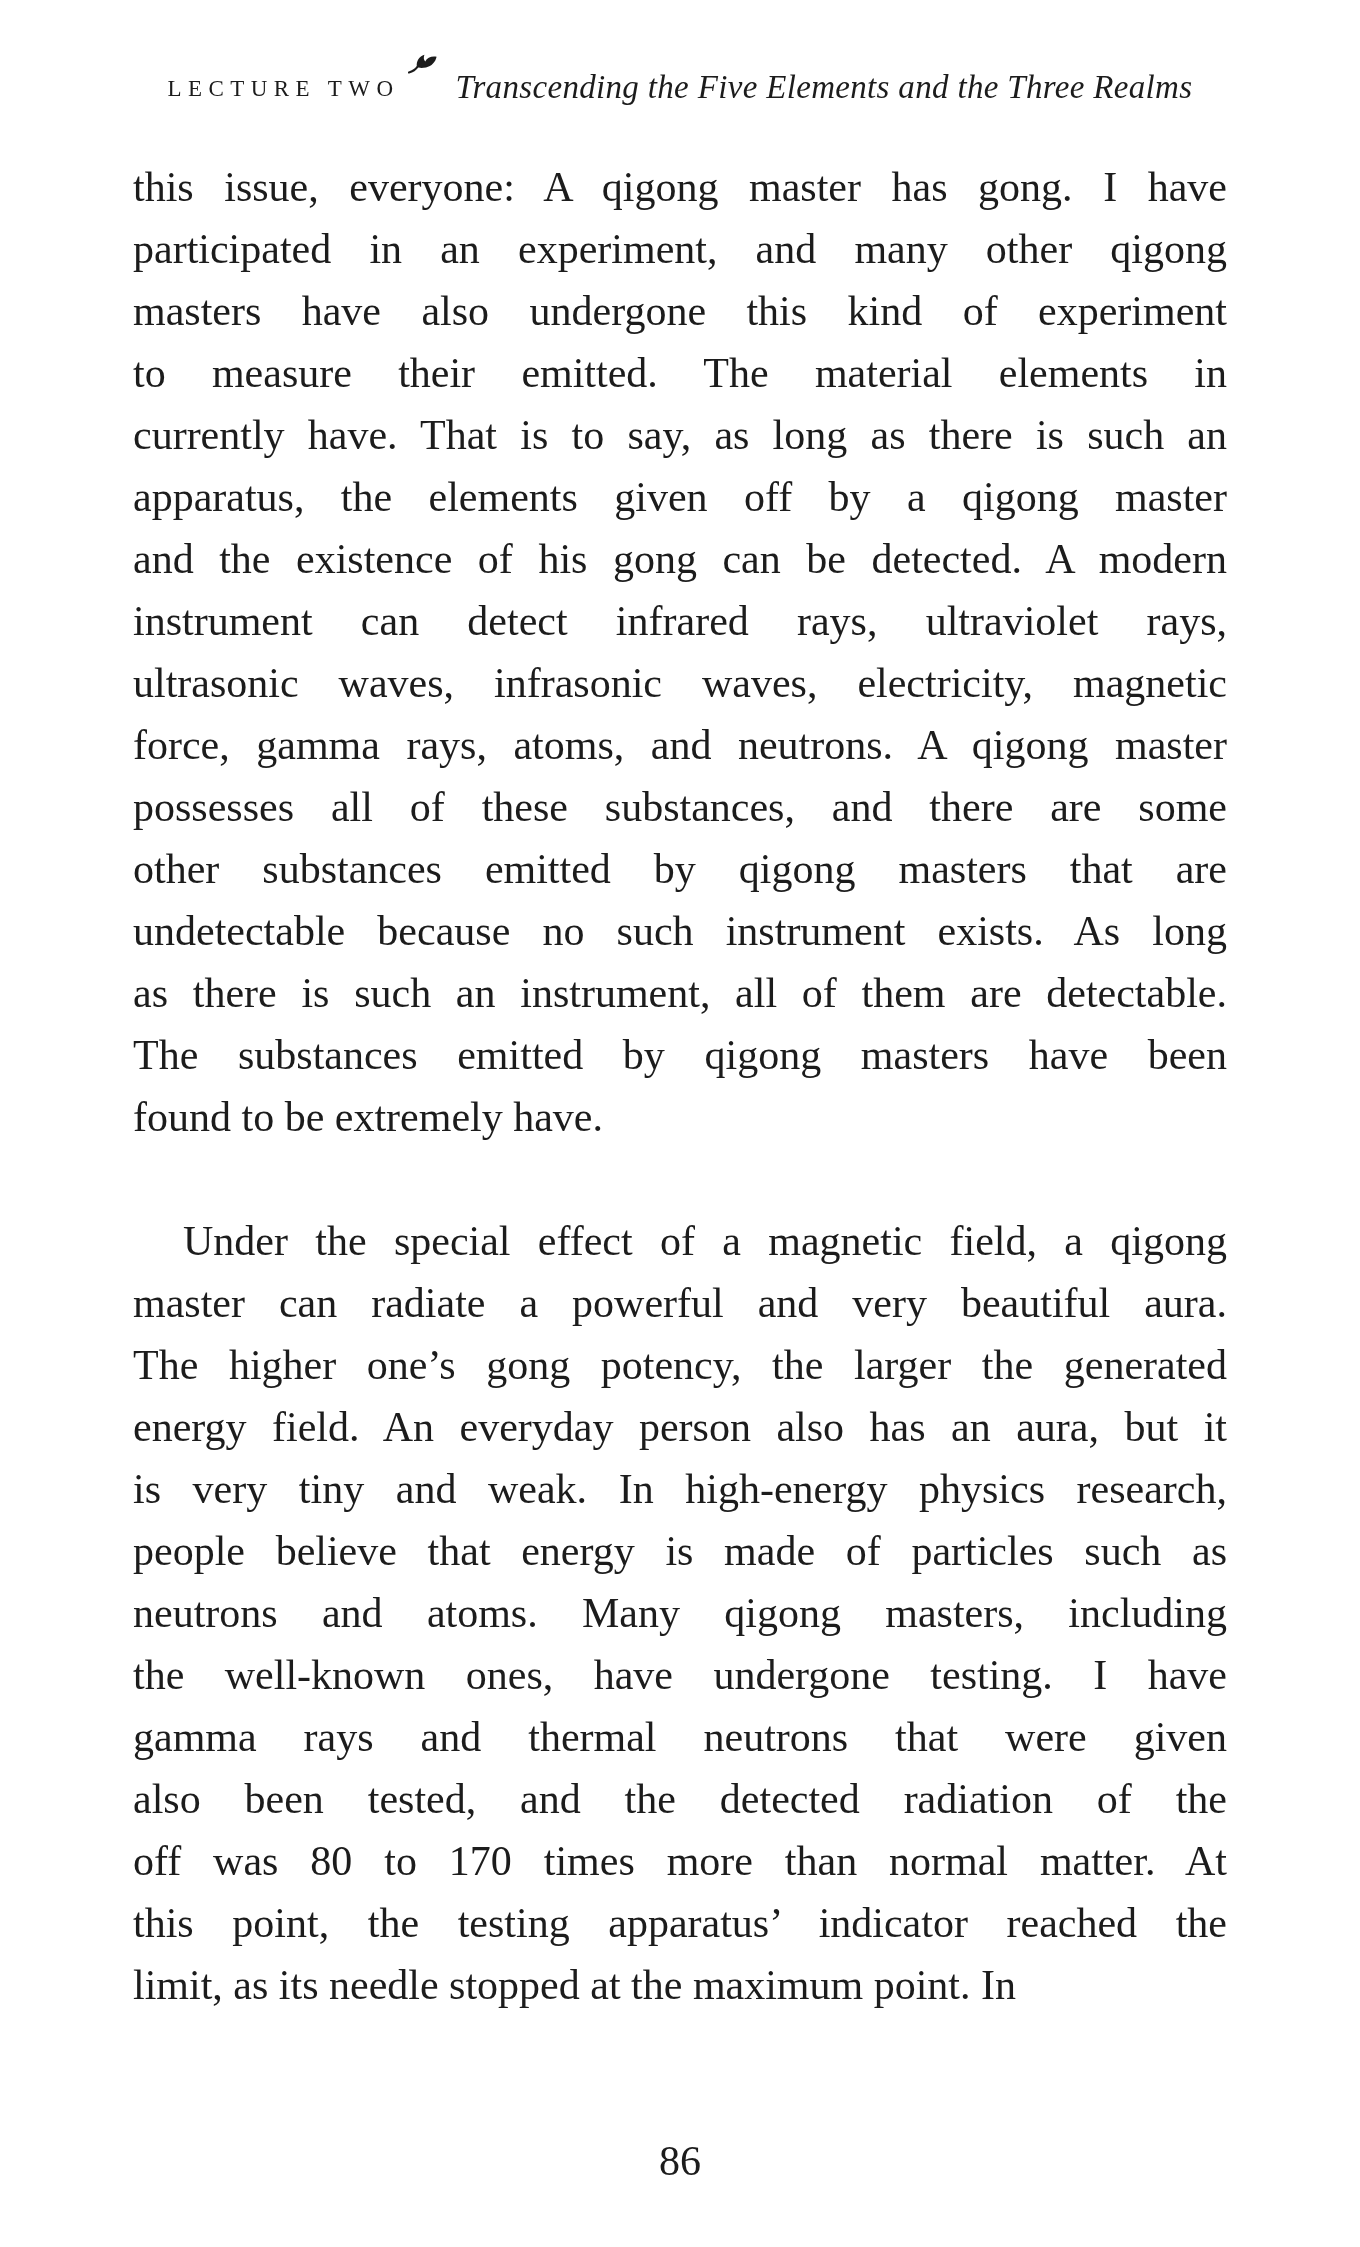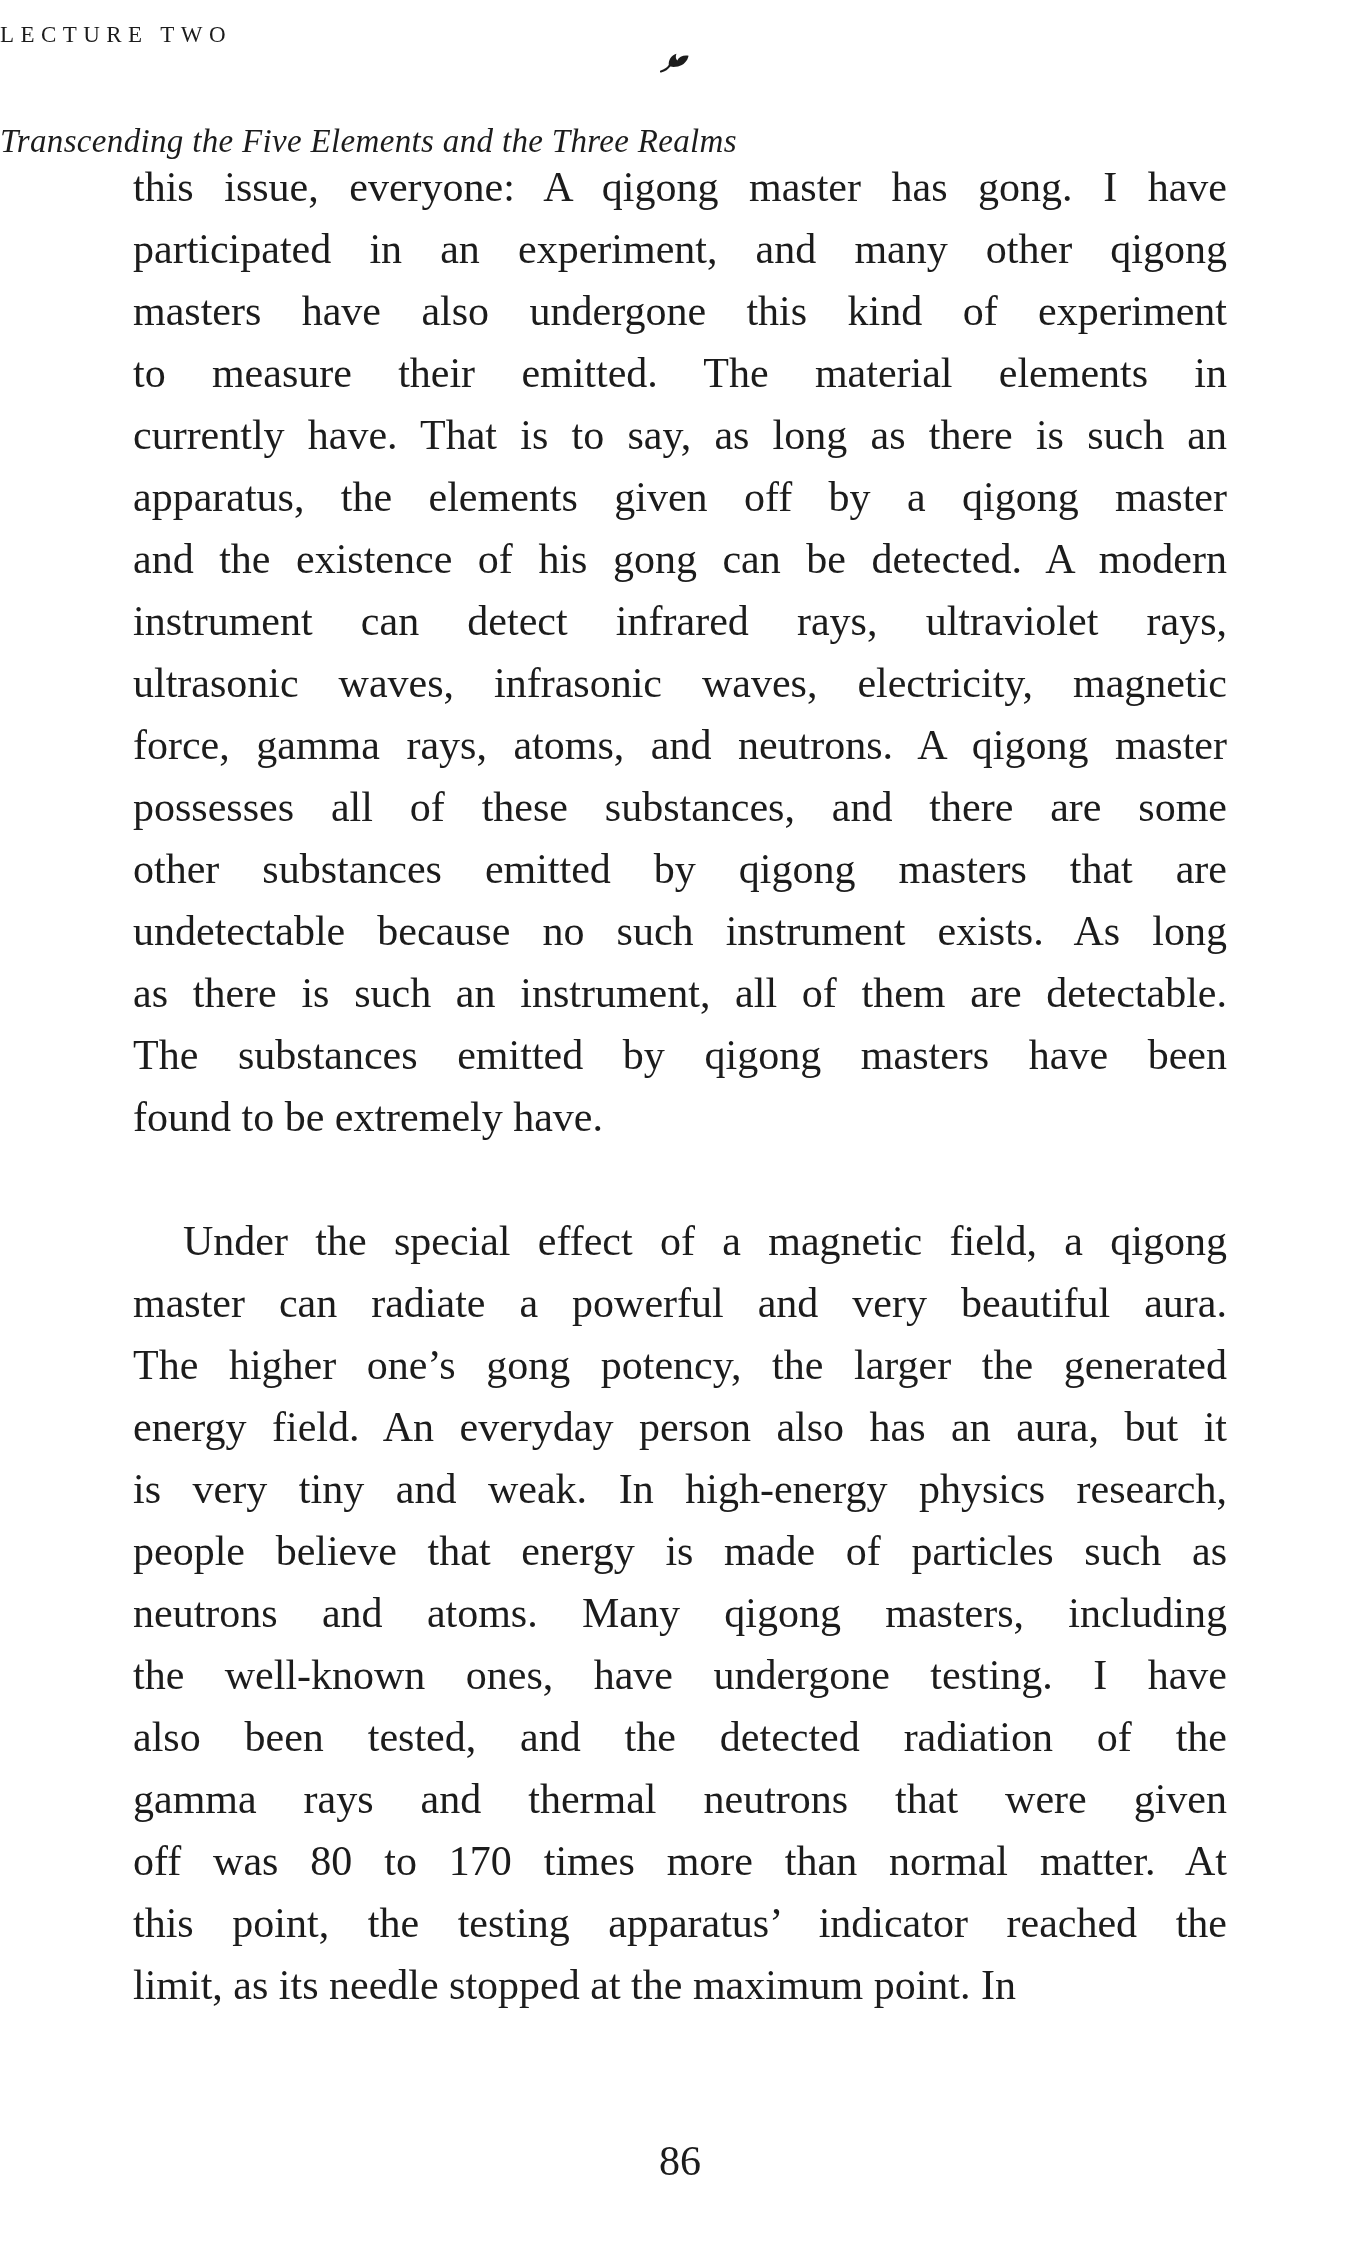--- a/index.html
+++ b/index.html
@@ -19,21 +19,20 @@
   }
   .running-header {
     position: absolute;
     top: 24px;
     left: 0;
     right: 0;
     display: flex;
     justify-content: center;
     align-items: baseline;
     white-space: nowrap;
-    flex-direction: column;
   }
   .header-section {
     font-size: 23px;
     letter-spacing: 0.28em;
     font-variant: normal;
     transform: translateY(-2px);
   }
   .header-ornament {
     margin: 0 18px 0 8px;
     align-self: center;
@@ -112,22 +111,22 @@
       </div>
       <div class="paragraph">
         <div class="line indent">Under the special effect of a magnetic field, a qigong</div>
         <div class="line">master can radiate a powerful and very beautiful aura.</div>
         <div class="line">The higher one’s gong potency, the larger the generated</div>
         <div class="line">energy field. An everyday person also has an aura, but it</div>
         <div class="line">is very tiny and weak. In high-energy physics research,</div>
         <div class="line">people believe that energy is made of particles such as</div>
         <div class="line">neutrons and atoms. Many qigong masters, including</div>
         <div class="line">the well-known ones, have undergone testing. I have</div>
+        <div class="line">gamma rays and thermal neutrons that were given</div>
         <div class="line">also been tested, and the detected radiation of the</div>
-        <div class="line">gamma rays and thermal neutrons that were given</div>
         <div class="line">off was 80 to 170 times more than normal matter. At</div>
         <div class="line">this point, the testing apparatus’ indicator reached the</div>
         <div class="line para-end">limit, as its needle stopped at the maximum point. In</div>
       </div>
     </main>
 
   <footer class="folio">
     <span>86</span>
   </footer>
 

